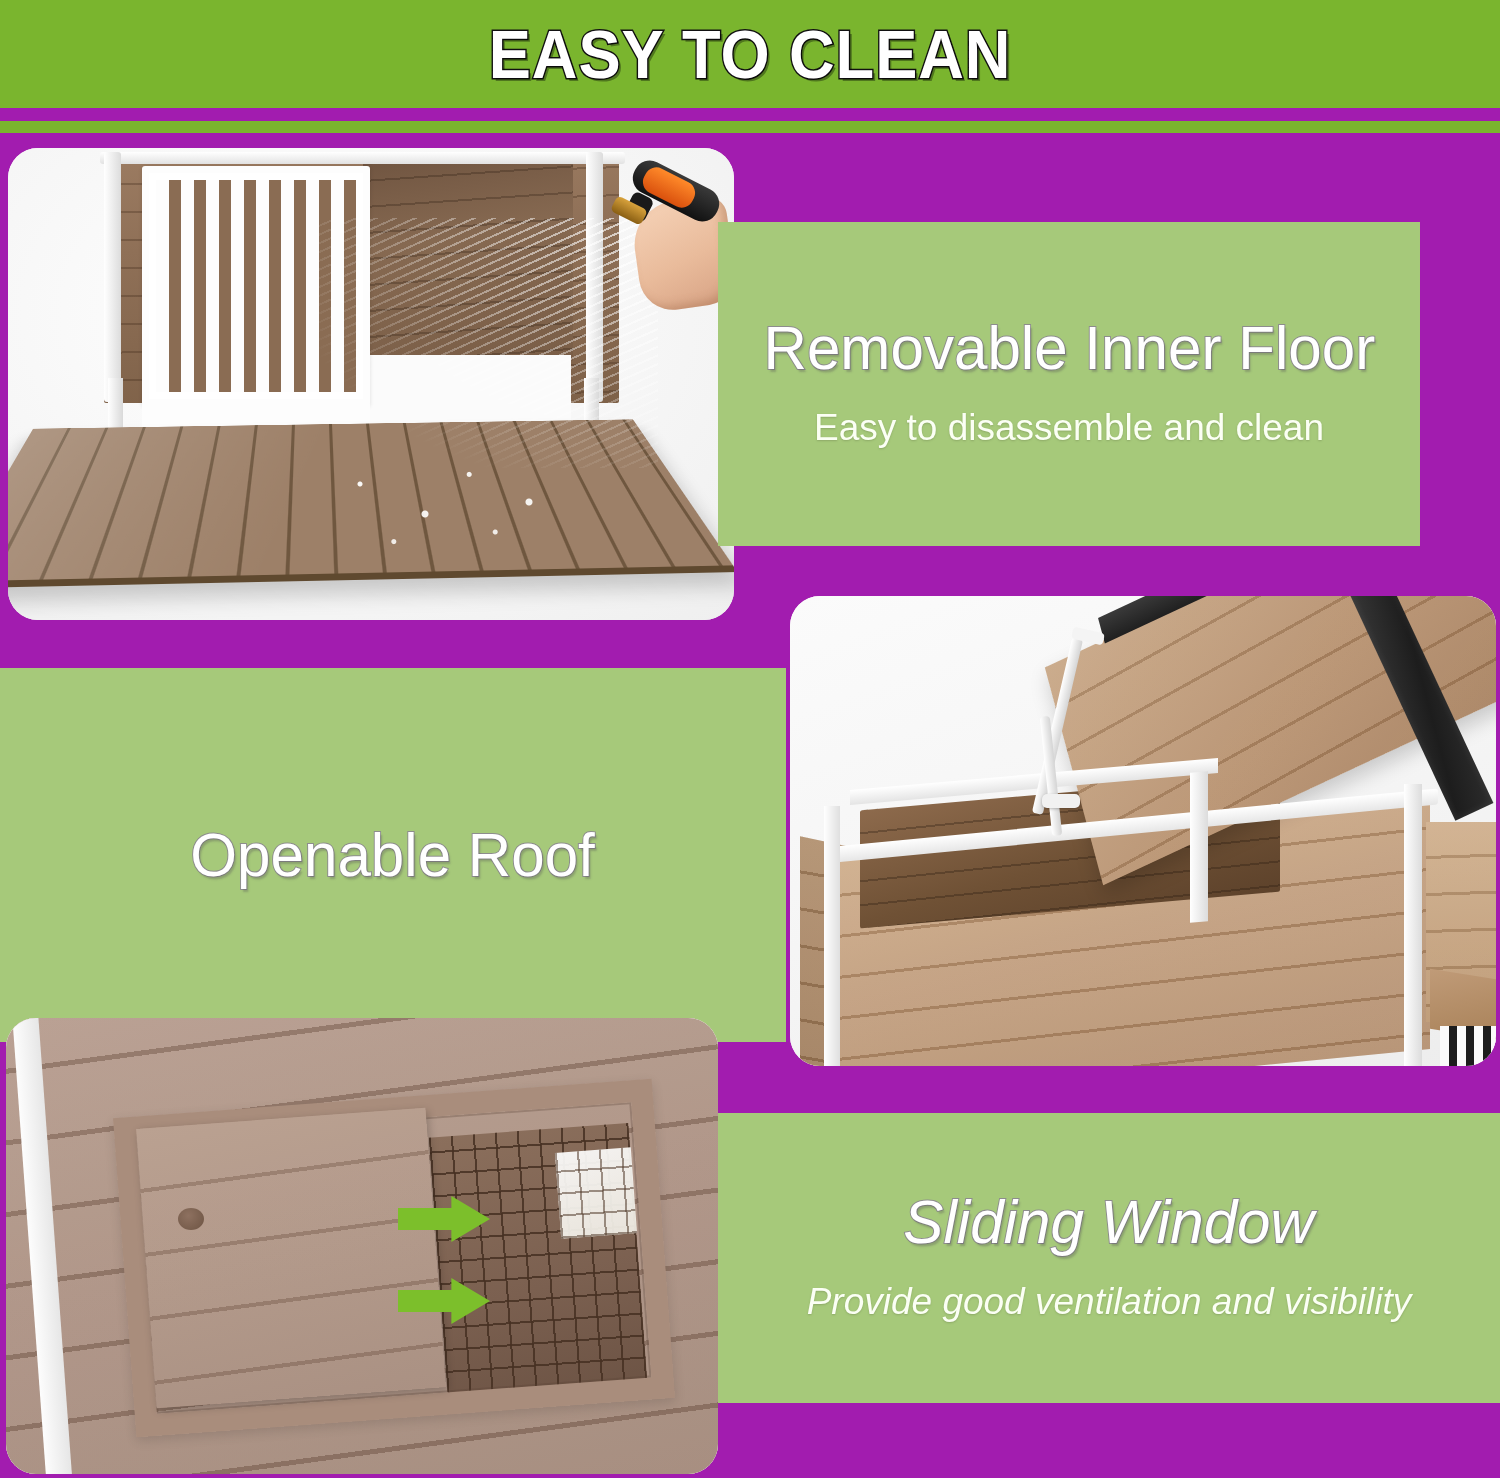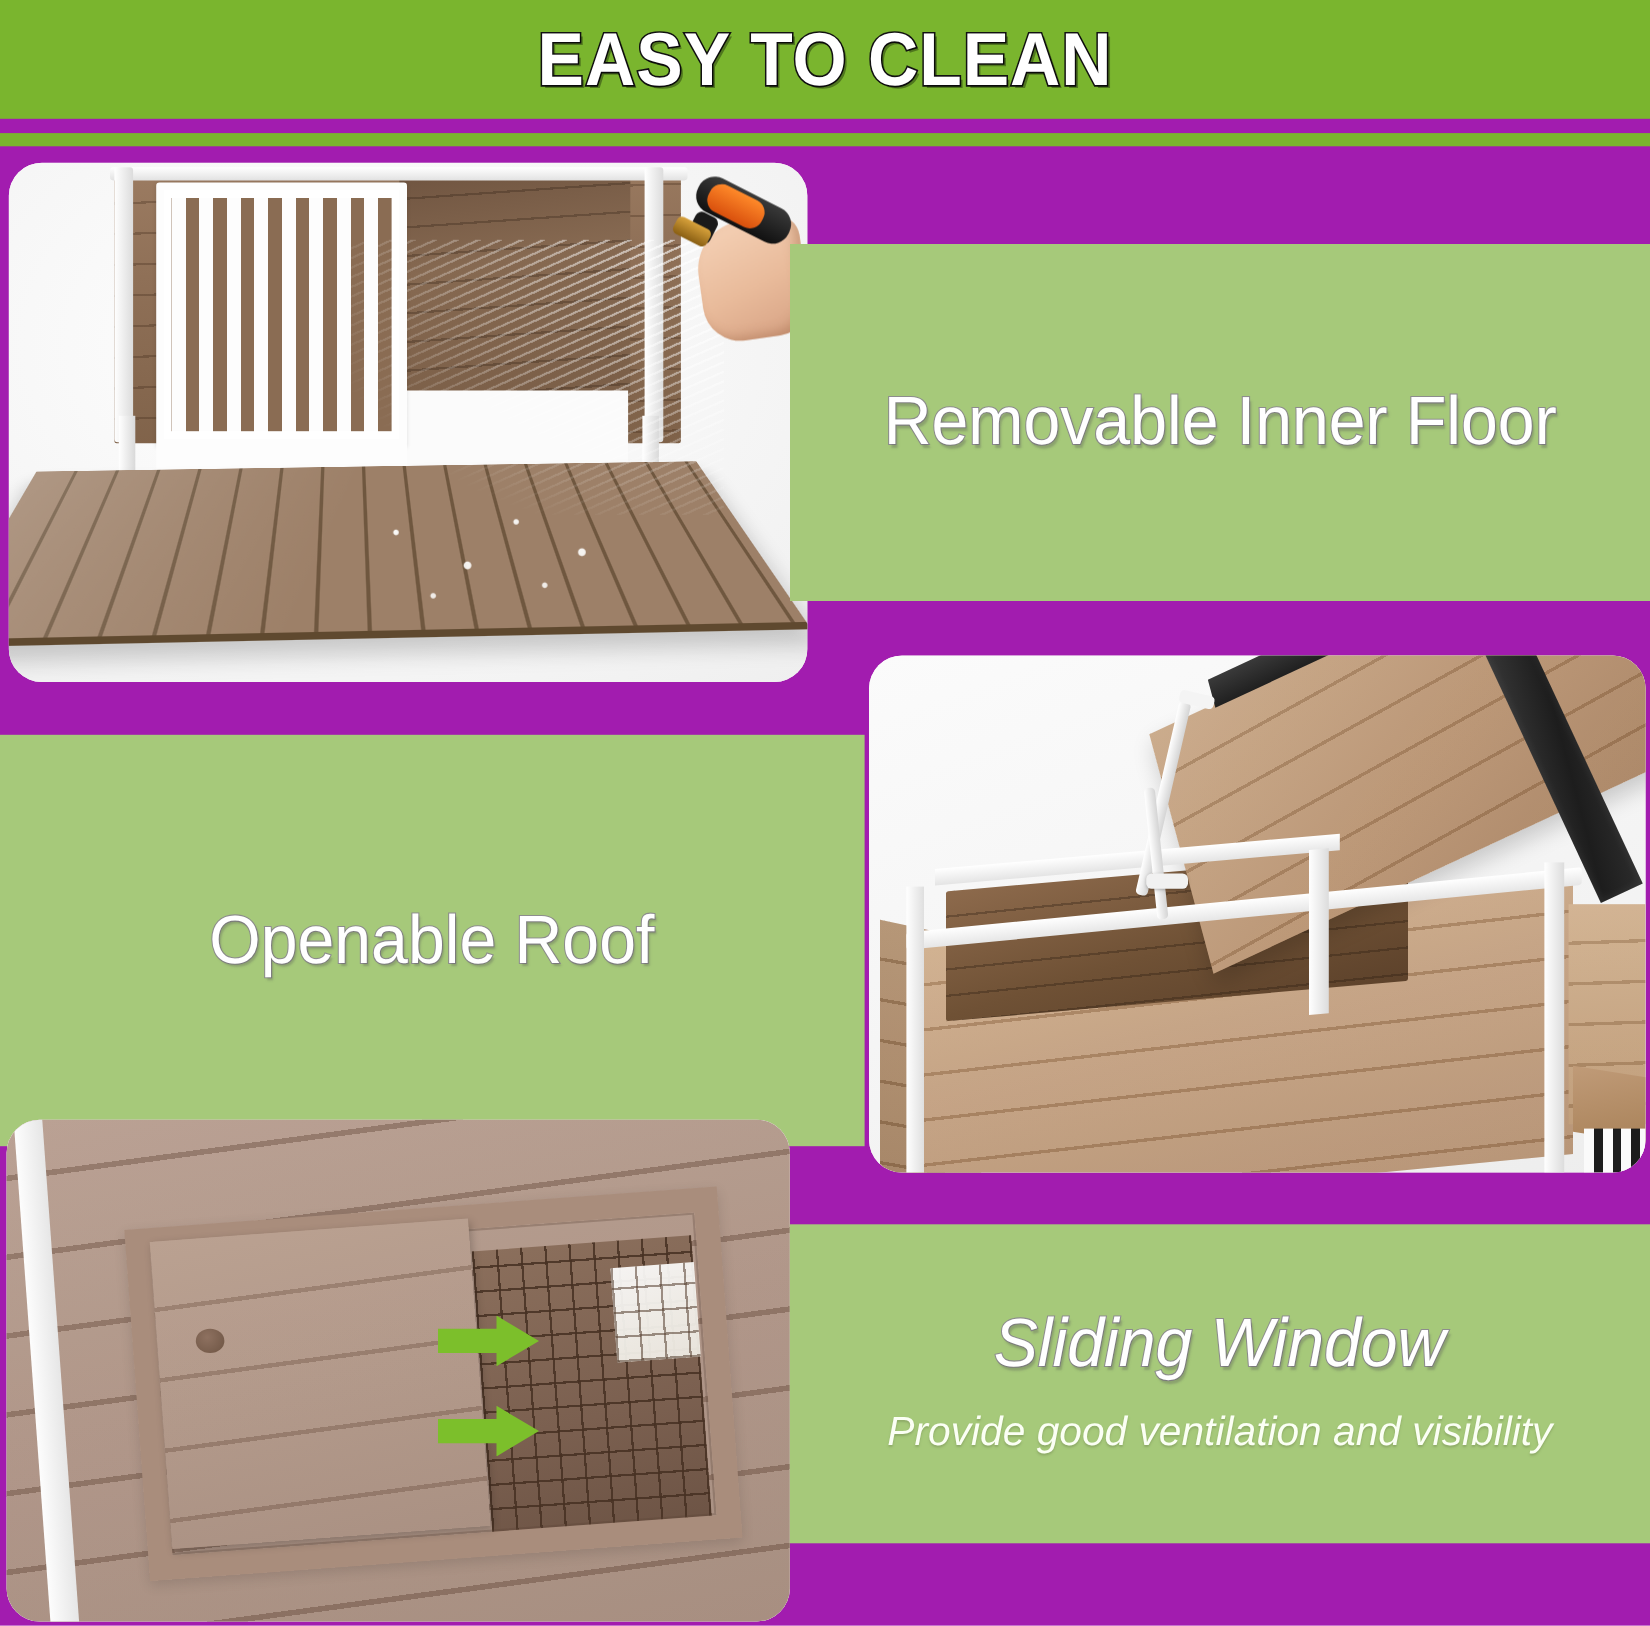--- a/index.html
+++ b/index.html
@@ -301,21 +301,21 @@
   .arrow{
     position:absolute; width:92px; height:46px;
     background: var(--arrow);
     clip-path: polygon(0 26%, 58% 26%, 58% 0, 100% 50%, 58% 100%, 58% 74%, 0 74%);
     filter: drop-shadow(1px 2px 2px rgba(0,0,0,.25));
   }
   .arrow.a1{ left:398px; top:1196px; }
   .arrow.a2{ left:398px; top:1278px; }
 
   
-  #panel-floor   { left: 718px; top: 222px;  width: 782px; height: 324px; }
+  #panel-floor   { left: 718px; top: 222px;  width: 702px; height: 324px; }
   #panel-roof    { left: 0px;   top: 668px;  width: 786px; height: 374px; }
   #panel-window  { left: 718px; top: 1113px; width: 782px; height: 290px; font-style: italic; }
 </style>
 </head>
 <body>
 
 <div class="page" style="--brand:#7ab52e; --panel:#a6c97a; --arrow:#7cbf2b;">
 
   <div class="header-banner">
     <div class="header-title">EASY TO CLEAN</div>
@@ -357,20 +357,21 @@
       <div class="p1-hand"></div>
       <div class="p1-nozzle-body"></div>
       <div class="p1-nozzle-orange"></div>
       <div class="p1-nozzle-collar"></div>
       <div class="p1-nozzle-tip"></div>
     </div>
   </div>
 
   <div class="feature-panel" id="panel-floor">
     <div class="feature-title">Removable Inner Floor</div>
+    <div class="feature-sub">Easy to disassemble and clean</div>
   </div>
 
   <div class="feature-panel" id="panel-roof">
     <div class="feature-title">Openable Roof</div>
   </div>
 
   <div class="photo-card" id="photo-roof">
     <div class="photo-inner">
       <div class="p2-bg"></div>
 

